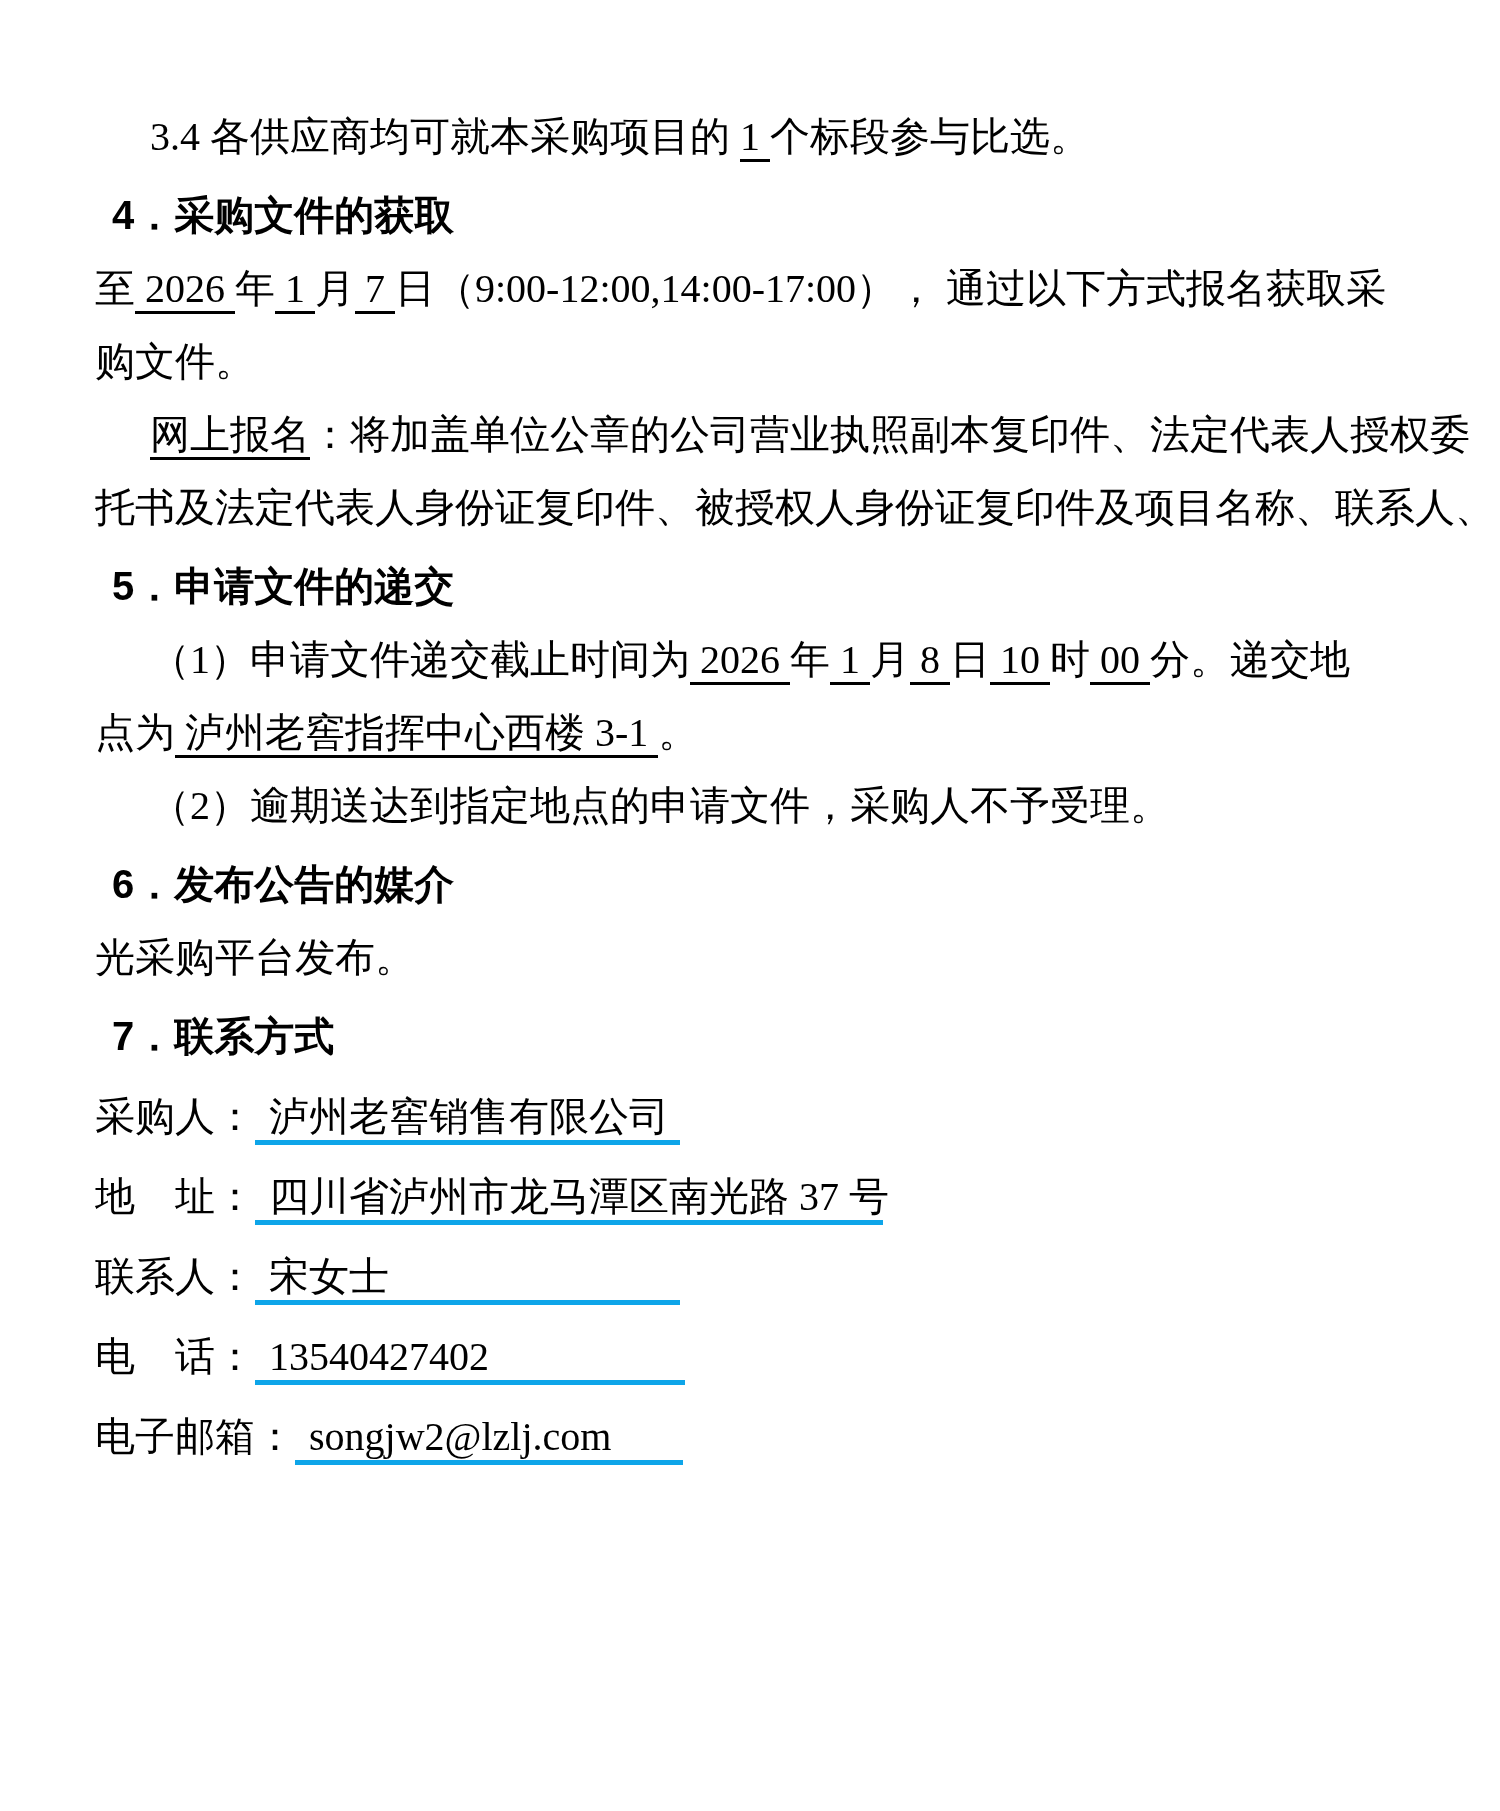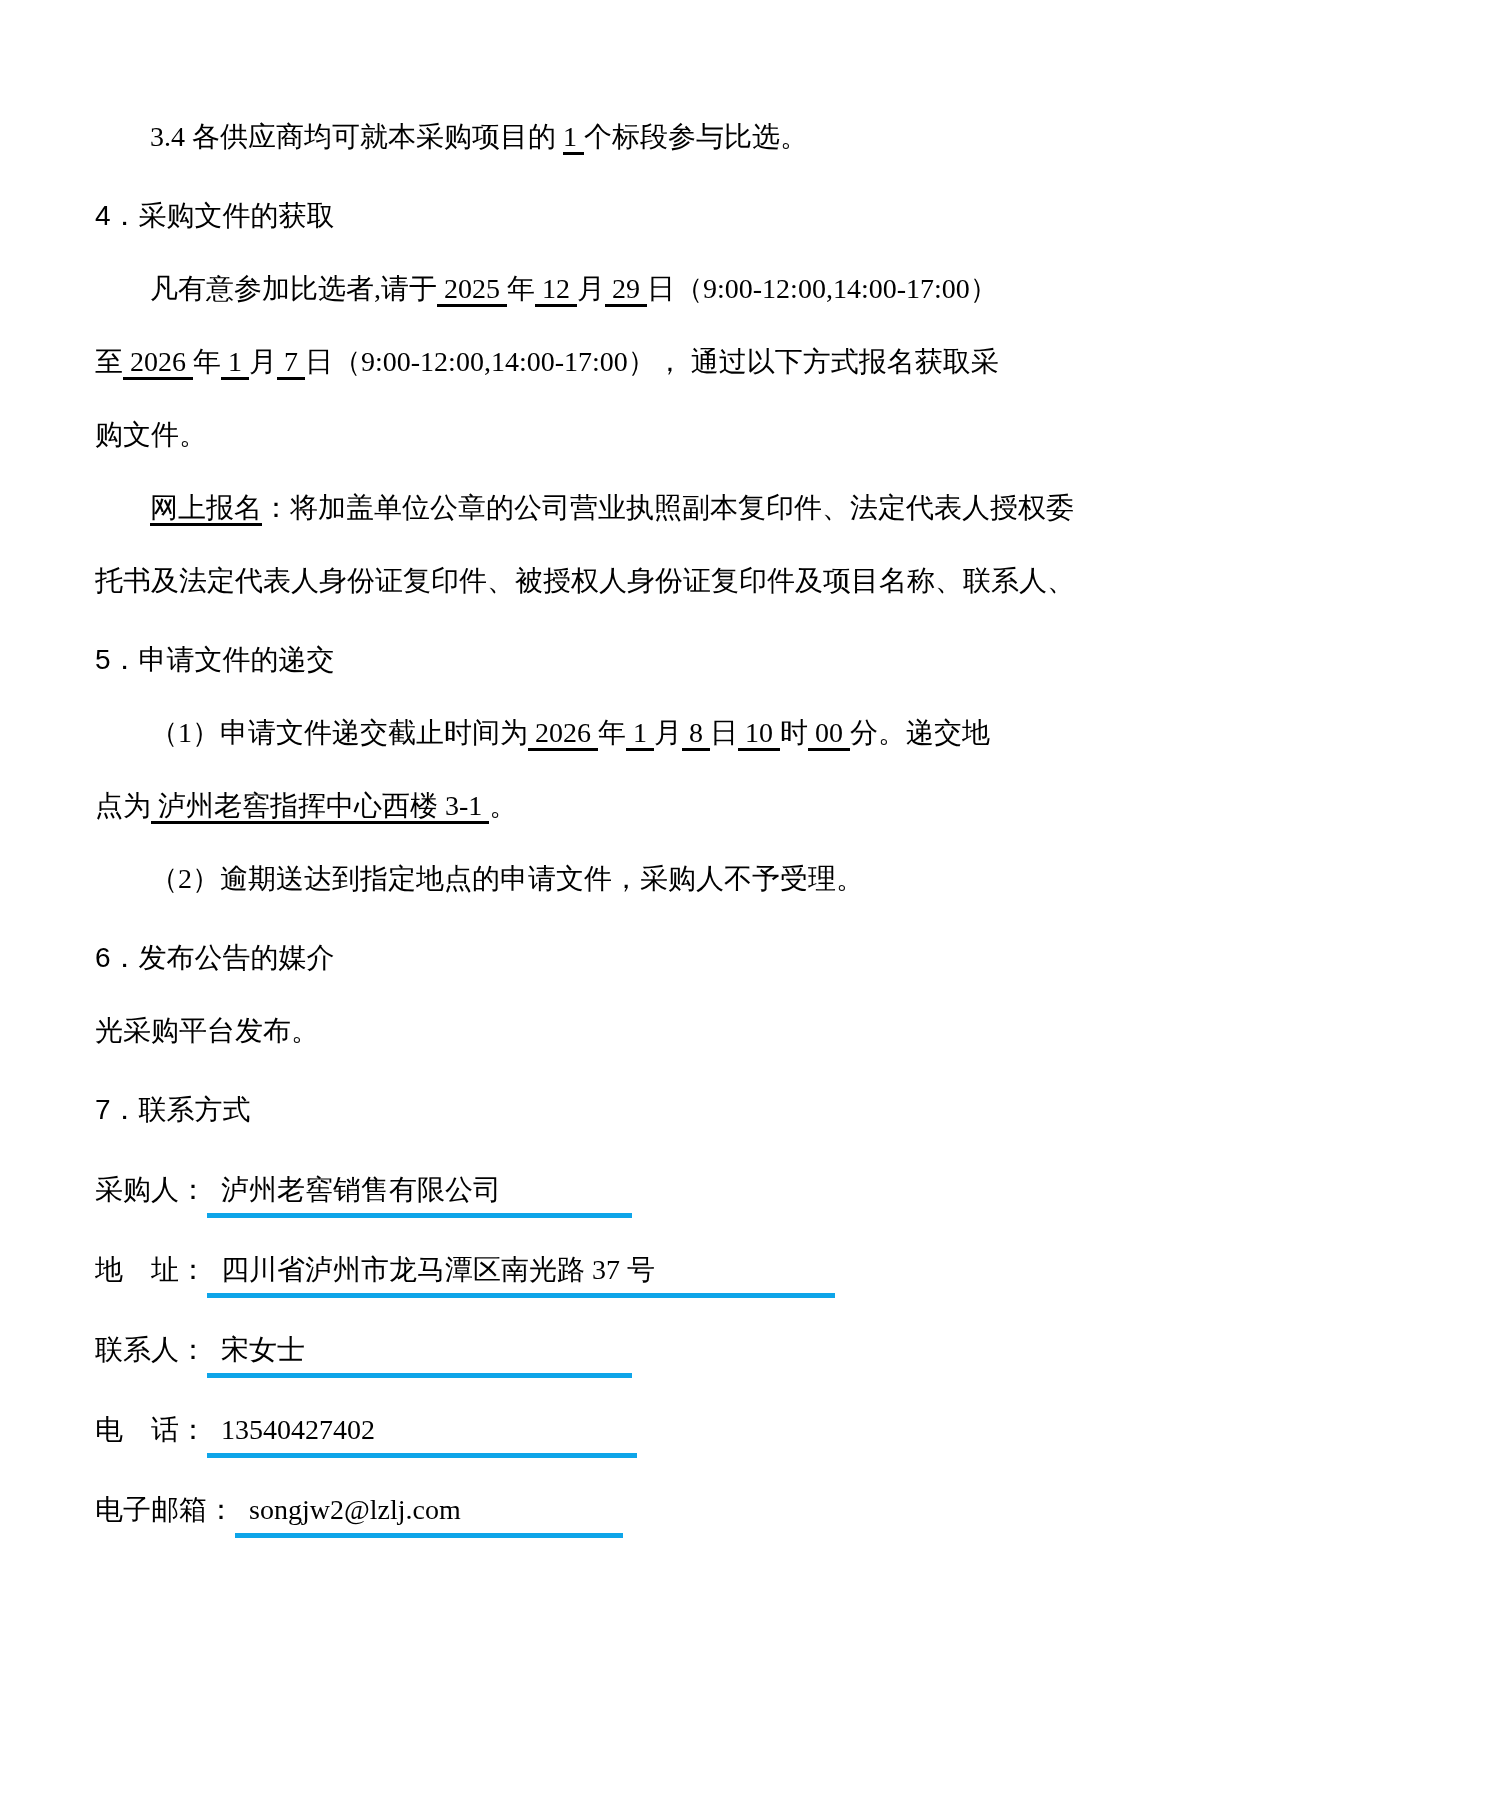--- a/index.html
+++ b/index.html
@@ -15,32 +15,33 @@
     overflow: hidden;
   }
   .page {
     box-sizing: border-box;
     width: 1500px;
     height: 1811px;
     padding: 100px 86px 0 95px;
   }
   .line {
     margin: 0;
-    font-size: 28px;
+    font-size: 40px;
     line-height: 73px;
     white-space: pre;
     letter-spacing: 0px;
   }
   .indent {
     text-indent: 55px;
   }
   .heading {
     font-family: "Liberation Sans", sans-serif;
-    font-weight: normal;
+    font-weight: bold;
     margin-top: 6px;
+    margin-left: 17px;
   }
   .u {
     border-bottom: 3px solid #000000;
   }
   .contact {
     margin-top: 7px;
   }
   .fill {
     display: inline-block;
     box-sizing: border-box;
@@ -59,21 +60,20 @@
 </style>
 </head>
 <body>
 
 <div class="page">
 
   <p class="line indent"><span>3.4 各供应商均可就本采购项目的 </span><span class="u">1 </span><span>个标段参与比选。</span></p>
 
   <p class="line heading">4．采购文件的获取</p>
 
-  <p class="line indent"><span>凡有意参加比选者,请于</span><span class="u"> 2025 </span><span>年</span><span class="u"> 12 </span><span>月</span><span class="u"> 29 </span><span>日（9:00-12:00,14:00-17:00）</span></p>
 
   <p class="line"><span>至</span><span class="u"> 2026 </span><span>年</span><span class="u"> 1 </span><span>月</span><span class="u"> 7 </span><span>日（9:00-12:00,14:00-17:00）， 通过以下方式报名获取采</span></p>
 
   <p class="line">购文件。</p>
 
   <p class="line indent"><span class="u">网上报名</span><span>：将加盖单位公章的公司营业执照副本复印件、法定代表人授权委</span></p>
 
   <p class="line">托书及法定代表人身份证复印件、被授权人身份证复印件及项目名称、联系人、</p>
 
 

